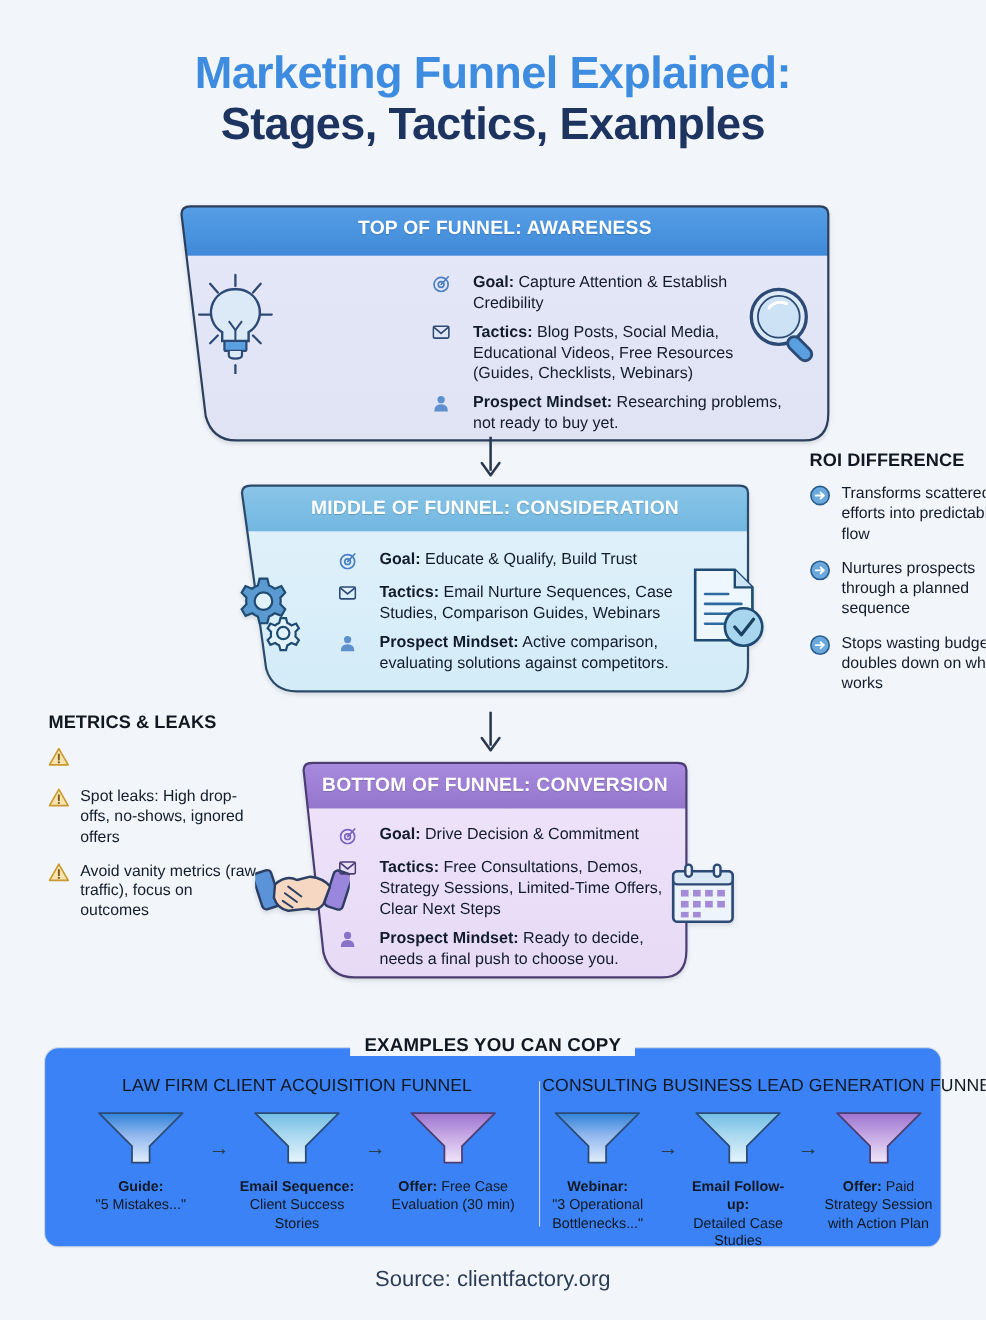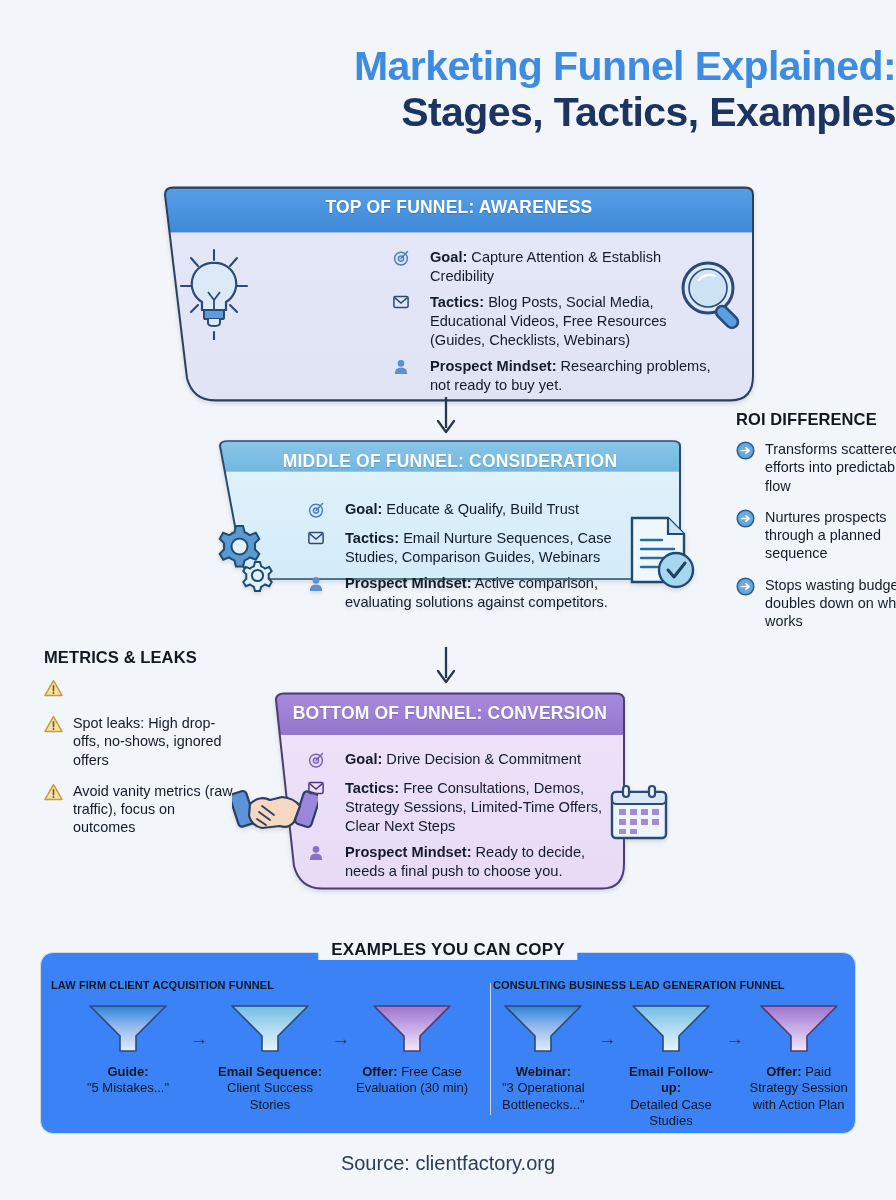--- a/index.html
+++ b/index.html
@@ -6,21 +6,21 @@
   html, body {
     width: 896px; height: 1200px;
     background: #f2f5f9;
     font-family: "Liberation Sans", sans-serif;
     color: #1b2a41;
     overflow: hidden;
   }
   .page { position: relative; width: 896px; height: 1200px; }
 
   
-  .title { text-align: right; padding-top: 44px; line-height: 1.12; }
+  .title { text-align: center; padding-top: 44px; line-height: 1.12; }
   .title-l1 {
     display: block; font-size: 41px; font-weight: bold;
     color: #3d8ce0; letter-spacing: -0.6px;
   }
   .title-l2 {
     display: block; font-size: 41px; font-weight: bold;
     color: #1d3461; letter-spacing: -0.6px;
   }
 
   
@@ -67,21 +67,21 @@
     position: absolute; top: -13px; left: 50%; transform: translateX(-50%);
     background: #f2f5f9; padding: 0 13px; font-size: 17px; font-weight: bold;
     color: #111821; white-space: nowrap; letter-spacing: .2px;
   }
   .ex-divider {
     position: absolute; left: 449px; top: 30px; width: 1.4px; height: 132px;
     background: #d2d8e2;
   }
   .ex-col { position: absolute; top: 26px; }
   .ex-head {
-    text-align: left; font-size: 11px; font-weight: bold;
+    text-align: center; font-size: 16px; font-weight: normal;
     color: #111821; margin-bottom: 12px; letter-spacing: .1px; white-space: nowrap;
   }
   .ex-steps { display: flex; align-items: flex-start; justify-content: center; }
   .ex-step { width: 112px; text-align: center; }
   .ex-arrow {
     width: 30px; padding-top: 26px; text-align: center;
     font-size: 19px; color: #2b3a4f; line-height: 1;
   }
   .ex-cap { font-size: 13px; line-height: 1.26; color: #111821; margin-top: 5px; }
   .ex-cap b { font-weight: bold; }
@@ -189,21 +189,21 @@
     </div>
   </div>
 
   <div class="down-arrow" style="left:432px; top:395px;">
     <svg width="28" height="40" viewBox="0 0 28 40">
       <line x1="14" y1="2" x2="14" y2="33" stroke="#28384f" stroke-width="2.3"></line>
       <path d="M6,26 L14,37 L22,26" fill="none" stroke="#28384f" stroke-width="2.3" stroke-linecap="round" stroke-linejoin="round"></path>
     </svg>
   </div>
 
-  <div class="stage" style="left:210px; top:440px; width:480px; height:140px;">
+  <div class="stage" style="left:210px; top:440px; width:480px; height:190px;">
     <div class="stage-shape">
       <svg class="stage-svg" viewBox="0 0 480 190" preserveAspectRatio="none">
         <defs>
           <linearGradient id="mofHead" x1="0" y1="0" x2="0" y2="1">
             <stop offset="0%" stop-color="#8ac6e8"></stop>
               <stop offset="100%" stop-color="#72b7e0"></stop>
           </linearGradient>
           <linearGradient id="mofBody" x1="0" y1="0" x2="0" y2="1">
             <stop offset="0%" stop-color="#e2f2fb"></stop>
               <stop offset="100%" stop-color="#d3ecf8"></stop>

